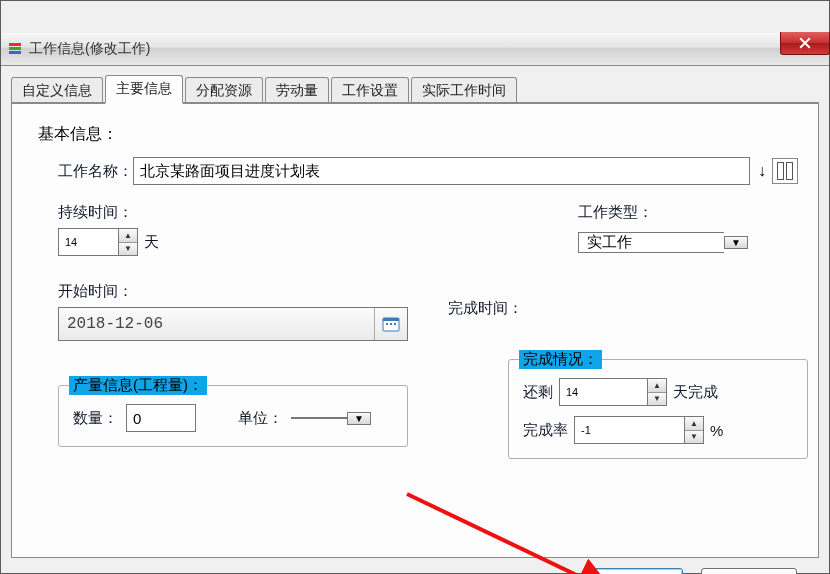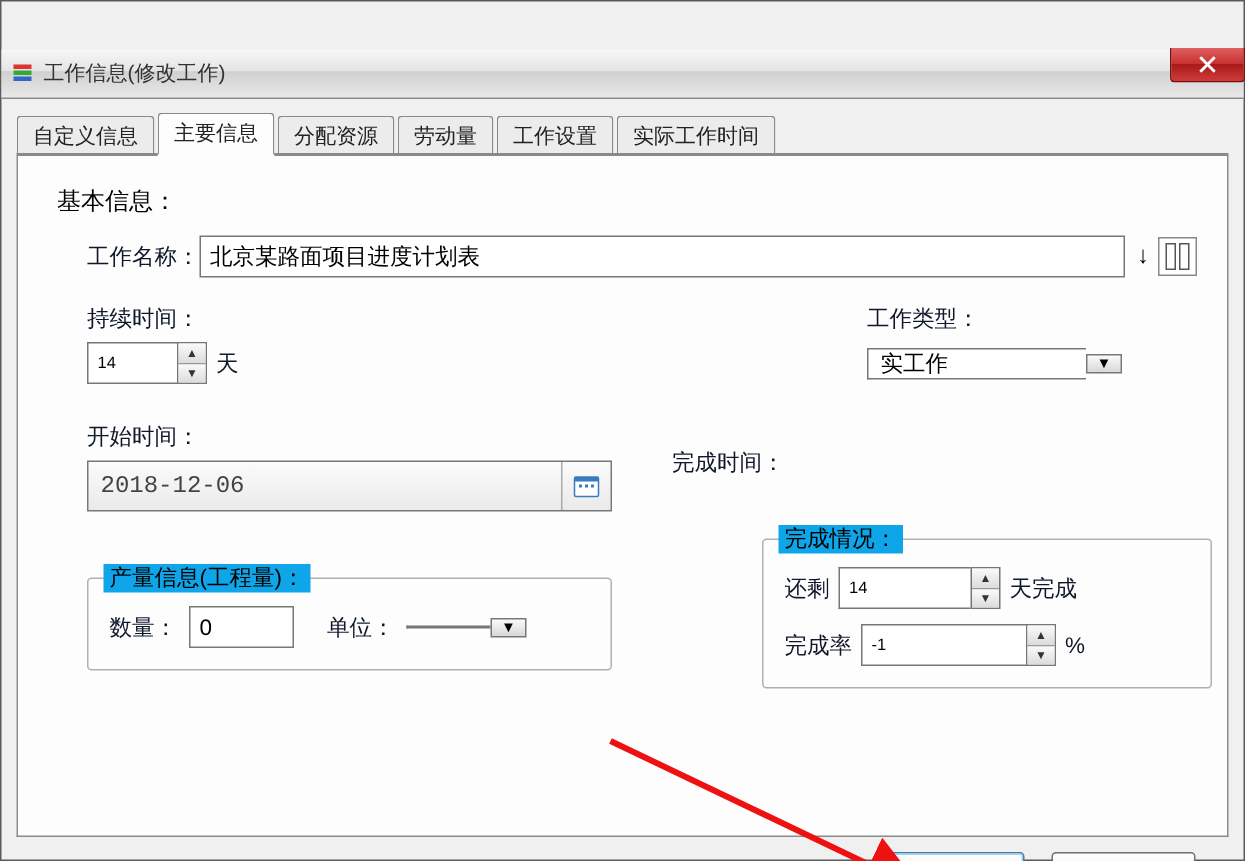--- a/index.html
+++ b/index.html
@@ -144,21 +144,21 @@
         </div>
       </div>
 
       <div class="row" style="margin:34px 0 0 20px;gap:100px;align-items:flex-start;">
 
         <div class="group" style="flex:0 0 320px;padding-left:14px;">
           <div class="legend">产量信息(工程量)：</div>
           <div class="row" style="gap:8px;">
             <span class="lbl">数量：</span>
             <input class="text-input" style="width: 70px;" value="0">
-            <span class="lbl" style="margin-left:14px;">单位：</span>
+            <span class="lbl" style="margin-left:34px;">单位：</span>
             <div class="combo" style="width:80px;">
               <div class="combo-text"></div>
               <div class="combo-btn">▼</div>
             </div>
           </div>
         </div>
 
         <div class="group" style="flex:0 0 270px;margin-top:-16px;">
           <div class="legend">完成情况：</div>
           <div class="row" style="gap:6px;margin-bottom:10px;">

